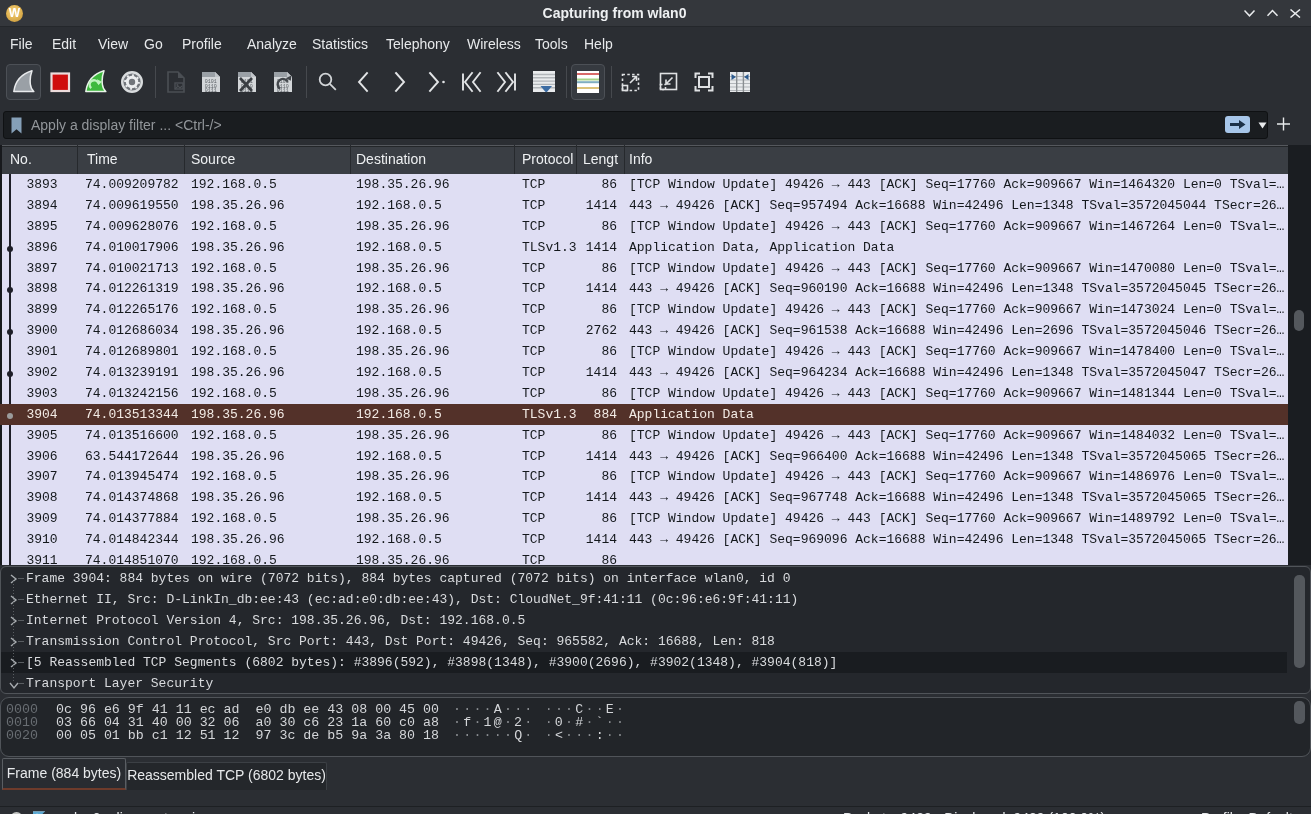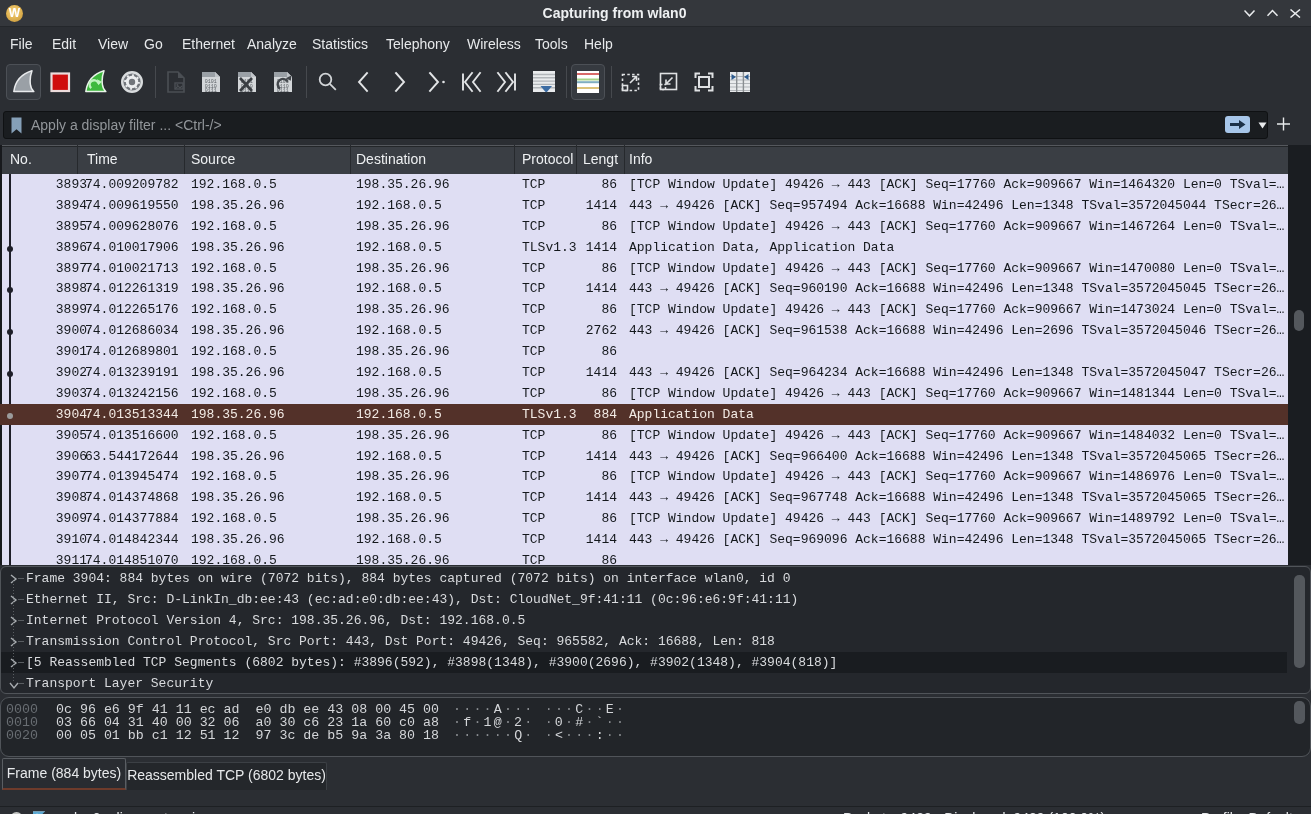--- a/index.html
+++ b/index.html
@@ -28,21 +28,21 @@
   #fapply { position:absolute; left:1225px; top:11px; width:25px; height:17px; background:#a7c6e9; border-radius:3px; }
   
   #phead { position:absolute; left:0; top:145px; width:1288px; height:29px; background:#3a3e44; color:#eef0f2; font-size:14px; }
   #phead span { position:absolute; top:0; height:29px; line-height:29px; }
   #phead i { position:absolute; top:0; width:1px; height:29px; background:#26292d; }
   
   #plist { position:absolute; left:0; top:174px; width:1288px; height:391px; background:#dfdef3; overflow:hidden;
            font-family:"Liberation Mono",monospace; font-size:13px; color:#14181c; }
   .row { position:absolute; left:0; width:1288px; height:21px; line-height:21px; white-space:pre; }
   .row span { position:absolute; top:0; height:21px; }
-  .cno { left:11px; width:76px; text-align:right; }
+  .cno { left:4px; width:76px; text-align:center; }
   .ct { left:85px; } .cs { left:191px; } .cd { left:356px; } .cp { left:522px; }
   .cl { left:540px; width:77px; text-align:right; }
   .ci { left:629px; }
   .sel { background:#533129; color:#f3ebe5; }
   #convline { position:absolute; left:9px; top:0; width:2px; height:391px; background:#1e1e28; }
   .dot { position:absolute; left:7px; width:6px; height:6px; border-radius:50%; background:#1e1e28; }
   .dotg { background:#9b9b9b; }
   #sbar1 { position:absolute; left:1288px; top:145px; width:23px; height:420px; background:#1a1d21; }
   .thumb { position:absolute; background:#54585d; border-radius:5px; }
   
@@ -88,21 +88,21 @@
     <polyline points="23.5,6.8 28.5,1.5 33.5,6.8"></polyline>
     <path d="M46.5,0.5 L56,8.5 M56,0.5 L46.5,8.5"></path>
   </svg>
 </div>
 
 <div id="menubar">
   <span style="left:10px">File</span>
   <span style="left:52px">Edit</span>
   <span style="left:98px">View</span>
   <span style="left:144px">Go</span>
-  <span style="left:182px">Ethernet</span>
+  <span style="left:182px">Profile</span>
   <span style="left:247px">Analyze</span>
   <span style="left:312px">Statistics</span>
   <span style="left:386px">Telephony</span>
   <span style="left:467px">Wireless</span>
   <span style="left:535px">Tools</span>
   <span style="left:584px">Help</span>
 </div>
 
 <div id="toolbar">
   <div class="tbox" style="left:6px;width:35px"></div>
@@ -269,21 +269,21 @@
     <div style="position:absolute;left:0;top:0;width:2px;height:391px;background:#17191d"></div>
     <div id="convline"></div>
     <div class="row" style="top:0px"><span class="cno">3893</span><span class="ct">74.009209782</span><span class="cs">192.168.0.5</span><span class="cd">198.35.26.96</span><span class="cp">TCP</span><span class="cl">86</span><span class="ci">[TCP Window Update] 49426 → 443 [ACK] Seq=17760 Ack=909667 Win=1464320 Len=0 TSval=…</span></div>
     <div class="row" style="top:21px"><span class="cno">3894</span><span class="ct">74.009619550</span><span class="cs">198.35.26.96</span><span class="cd">192.168.0.5</span><span class="cp">TCP</span><span class="cl">1414</span><span class="ci">443 → 49426 [ACK] Seq=957494 Ack=16688 Win=42496 Len=1348 TSval=3572045044 TSecr=26…</span></div>
     <div class="row" style="top:42px"><span class="cno">3895</span><span class="ct">74.009628076</span><span class="cs">192.168.0.5</span><span class="cd">198.35.26.96</span><span class="cp">TCP</span><span class="cl">86</span><span class="ci">[TCP Window Update] 49426 → 443 [ACK] Seq=17760 Ack=909667 Win=1467264 Len=0 TSval=…</span></div>
     <div class="row" style="top:63px"><span class="cno">3896</span><span class="ct">74.010017906</span><span class="cs">198.35.26.96</span><span class="cd">192.168.0.5</span><span class="cp">TLSv1.3</span><span class="cl">1414</span><span class="ci">Application Data, Application Data</span></div>
     <div class="row" style="top:84px"><span class="cno">3897</span><span class="ct">74.010021713</span><span class="cs">192.168.0.5</span><span class="cd">198.35.26.96</span><span class="cp">TCP</span><span class="cl">86</span><span class="ci">[TCP Window Update] 49426 → 443 [ACK] Seq=17760 Ack=909667 Win=1470080 Len=0 TSval=…</span></div>
     <div class="row" style="top:104px"><span class="cno">3898</span><span class="ct">74.012261319</span><span class="cs">198.35.26.96</span><span class="cd">192.168.0.5</span><span class="cp">TCP</span><span class="cl">1414</span><span class="ci">443 → 49426 [ACK] Seq=960190 Ack=16688 Win=42496 Len=1348 TSval=3572045045 TSecr=26…</span></div>
     <div class="row" style="top:125px"><span class="cno">3899</span><span class="ct">74.012265176</span><span class="cs">192.168.0.5</span><span class="cd">198.35.26.96</span><span class="cp">TCP</span><span class="cl">86</span><span class="ci">[TCP Window Update] 49426 → 443 [ACK] Seq=17760 Ack=909667 Win=1473024 Len=0 TSval=…</span></div>
     <div class="row" style="top:146px"><span class="cno">3900</span><span class="ct">74.012686034</span><span class="cs">198.35.26.96</span><span class="cd">192.168.0.5</span><span class="cp">TCP</span><span class="cl">2762</span><span class="ci">443 → 49426 [ACK] Seq=961538 Ack=16688 Win=42496 Len=2696 TSval=3572045046 TSecr=26…</span></div>
-    <div class="row" style="top:167px"><span class="cno">3901</span><span class="ct">74.012689801</span><span class="cs">192.168.0.5</span><span class="cd">198.35.26.96</span><span class="cp">TCP</span><span class="cl">86</span></div>
+    <div class="row" style="top:167px"><span class="cno">3901</span><span class="ct">74.012689801</span><span class="cs">192.168.0.5</span><span class="cd">198.35.26.96</span><span class="cp">TCP</span><span class="cl">86</span><span class="ci">[TCP Window Update] 49426 → 443 [ACK] Seq=17760 Ack=909667 Win=1478400 Len=0 TSval=…</span></div>
     <div class="row" style="top:188px"><span class="cno">3902</span><span class="ct">74.013239191</span><span class="cs">198.35.26.96</span><span class="cd">192.168.0.5</span><span class="cp">TCP</span><span class="cl">1414</span><span class="ci">443 → 49426 [ACK] Seq=964234 Ack=16688 Win=42496 Len=1348 TSval=3572045047 TSecr=26…</span></div>
     <div class="row" style="top:209px"><span class="cno">3903</span><span class="ct">74.013242156</span><span class="cs">192.168.0.5</span><span class="cd">198.35.26.96</span><span class="cp">TCP</span><span class="cl">86</span><span class="ci">[TCP Window Update] 49426 → 443 [ACK] Seq=17760 Ack=909667 Win=1481344 Len=0 TSval=…</span></div>
     <div class="row sel" style="top:230px"><span class="cno">3904</span><span class="ct">74.013513344</span><span class="cs">198.35.26.96</span><span class="cd">192.168.0.5</span><span class="cp">TLSv1.3</span><span class="cl">884</span><span class="ci">Application Data</span></div>
     <div class="row" style="top:251px"><span class="cno">3905</span><span class="ct">74.013516600</span><span class="cs">192.168.0.5</span><span class="cd">198.35.26.96</span><span class="cp">TCP</span><span class="cl">86</span><span class="ci">[TCP Window Update] 49426 → 443 [ACK] Seq=17760 Ack=909667 Win=1484032 Len=0 TSval=…</span></div>
     <div class="row" style="top:272px"><span class="cno">3906</span><span class="ct">63.544172644</span><span class="cs">198.35.26.96</span><span class="cd">192.168.0.5</span><span class="cp">TCP</span><span class="cl">1414</span><span class="ci">443 → 49426 [ACK] Seq=966400 Ack=16688 Win=42496 Len=1348 TSval=3572045065 TSecr=26…</span></div>
     <div class="row" style="top:292px"><span class="cno">3907</span><span class="ct">74.013945474</span><span class="cs">192.168.0.5</span><span class="cd">198.35.26.96</span><span class="cp">TCP</span><span class="cl">86</span><span class="ci">[TCP Window Update] 49426 → 443 [ACK] Seq=17760 Ack=909667 Win=1486976 Len=0 TSval=…</span></div>
     <div class="row" style="top:313px"><span class="cno">3908</span><span class="ct">74.014374868</span><span class="cs">198.35.26.96</span><span class="cd">192.168.0.5</span><span class="cp">TCP</span><span class="cl">1414</span><span class="ci">443 → 49426 [ACK] Seq=967748 Ack=16688 Win=42496 Len=1348 TSval=3572045065 TSecr=26…</span></div>
     <div class="row" style="top:334px"><span class="cno">3909</span><span class="ct">74.014377884</span><span class="cs">192.168.0.5</span><span class="cd">198.35.26.96</span><span class="cp">TCP</span><span class="cl">86</span><span class="ci">[TCP Window Update] 49426 → 443 [ACK] Seq=17760 Ack=909667 Win=1489792 Len=0 TSval=…</span></div>
     <div class="row" style="top:355px"><span class="cno">3910</span><span class="ct">74.014842344</span><span class="cs">198.35.26.96</span><span class="cd">192.168.0.5</span><span class="cp">TCP</span><span class="cl">1414</span><span class="ci">443 → 49426 [ACK] Seq=969096 Ack=16688 Win=42496 Len=1348 TSval=3572045065 TSecr=26…</span></div>
     <div class="row" style="top:376px"><span class="cno">3911</span><span class="ct">74.014851070</span><span class="cs">192.168.0.5</span><span class="cd">198.35.26.96</span><span class="cp">TCP</span><span class="cl">86</span></div>

